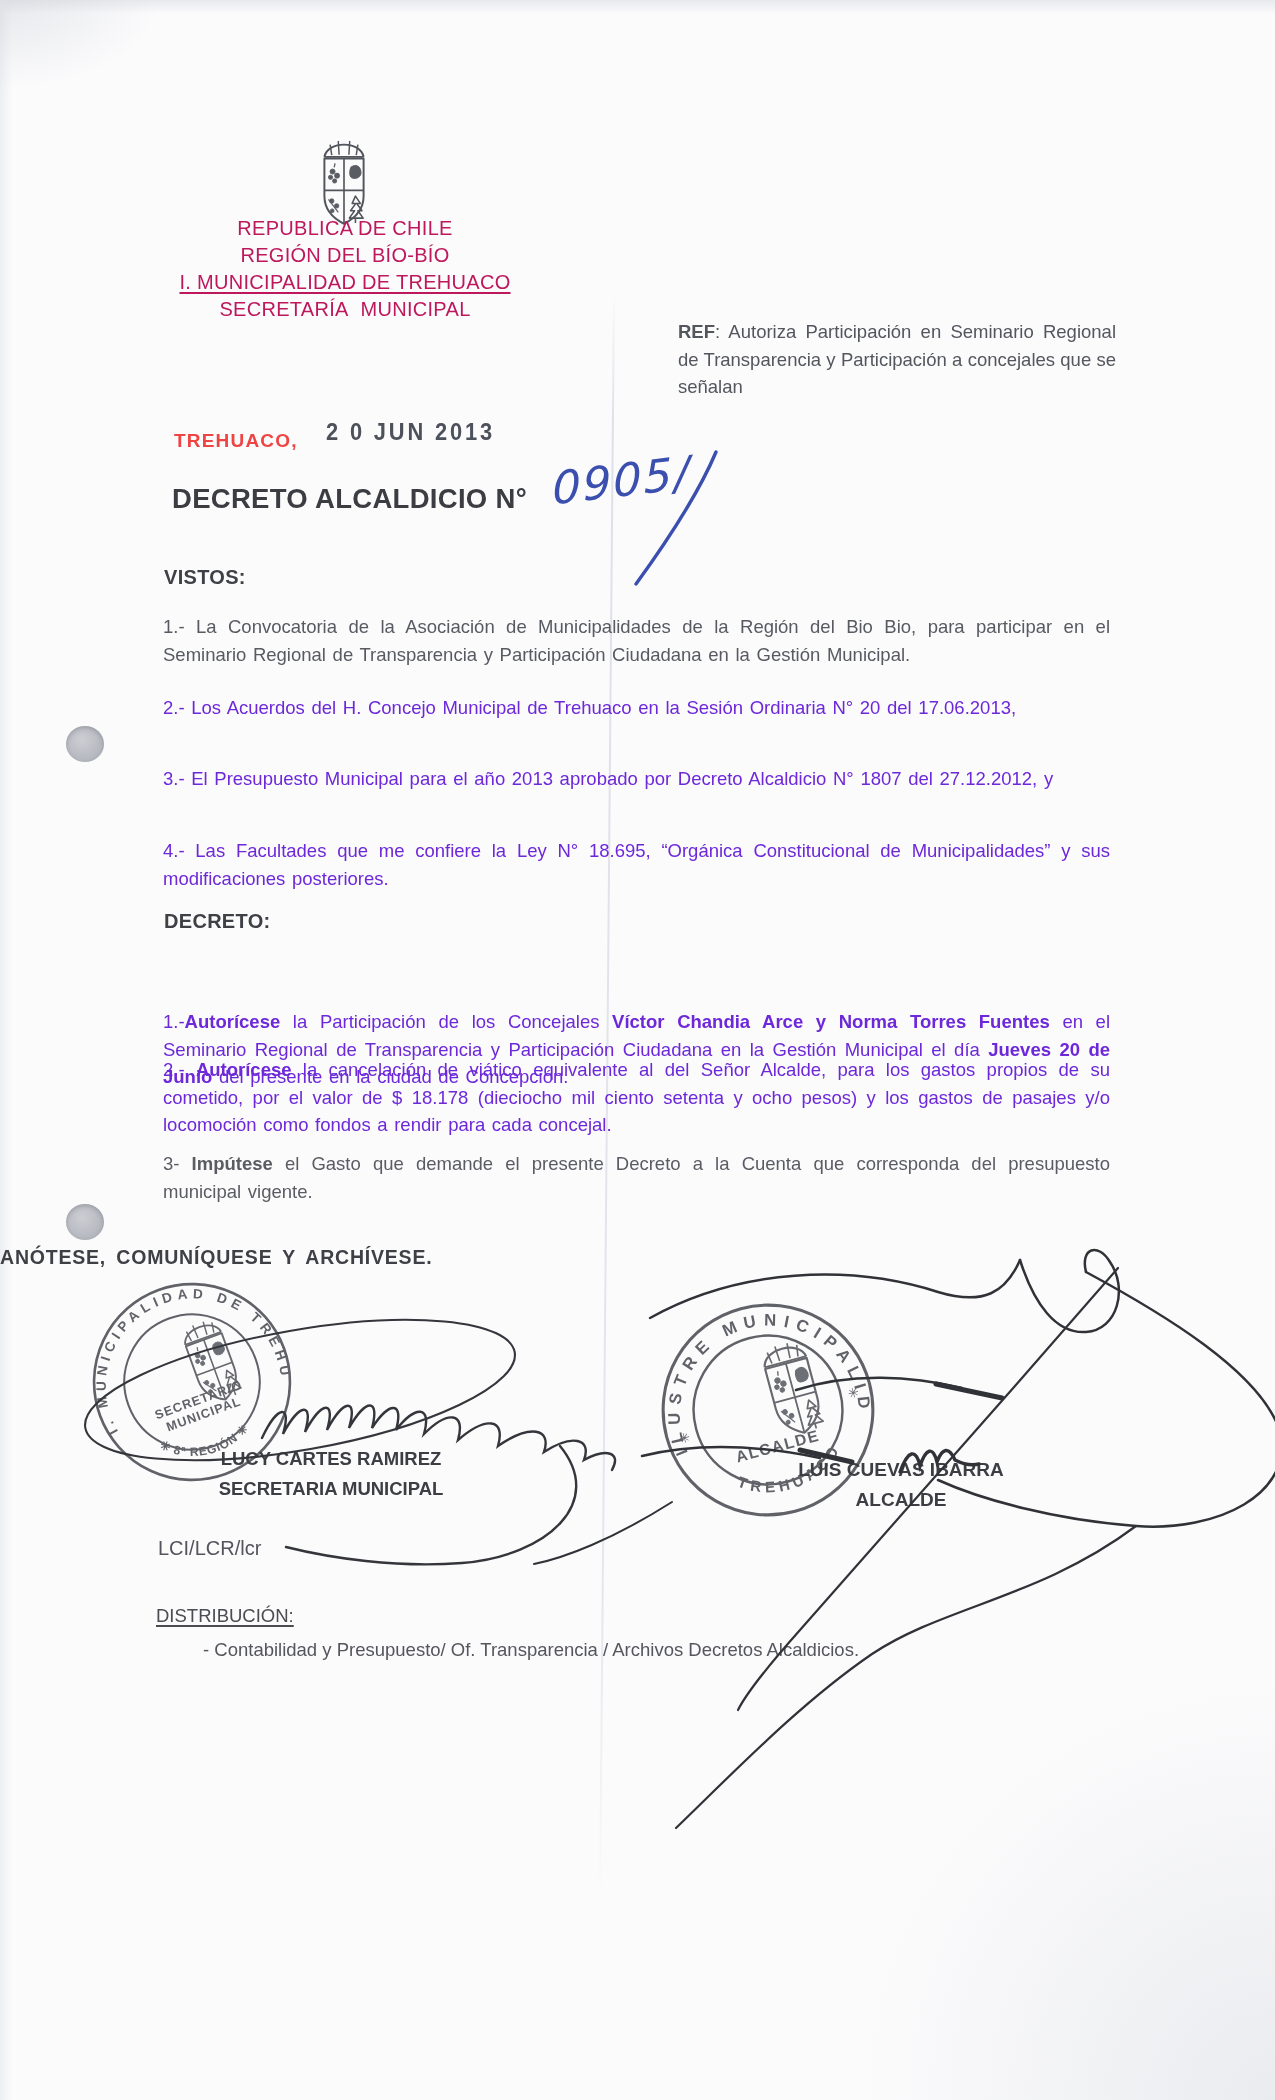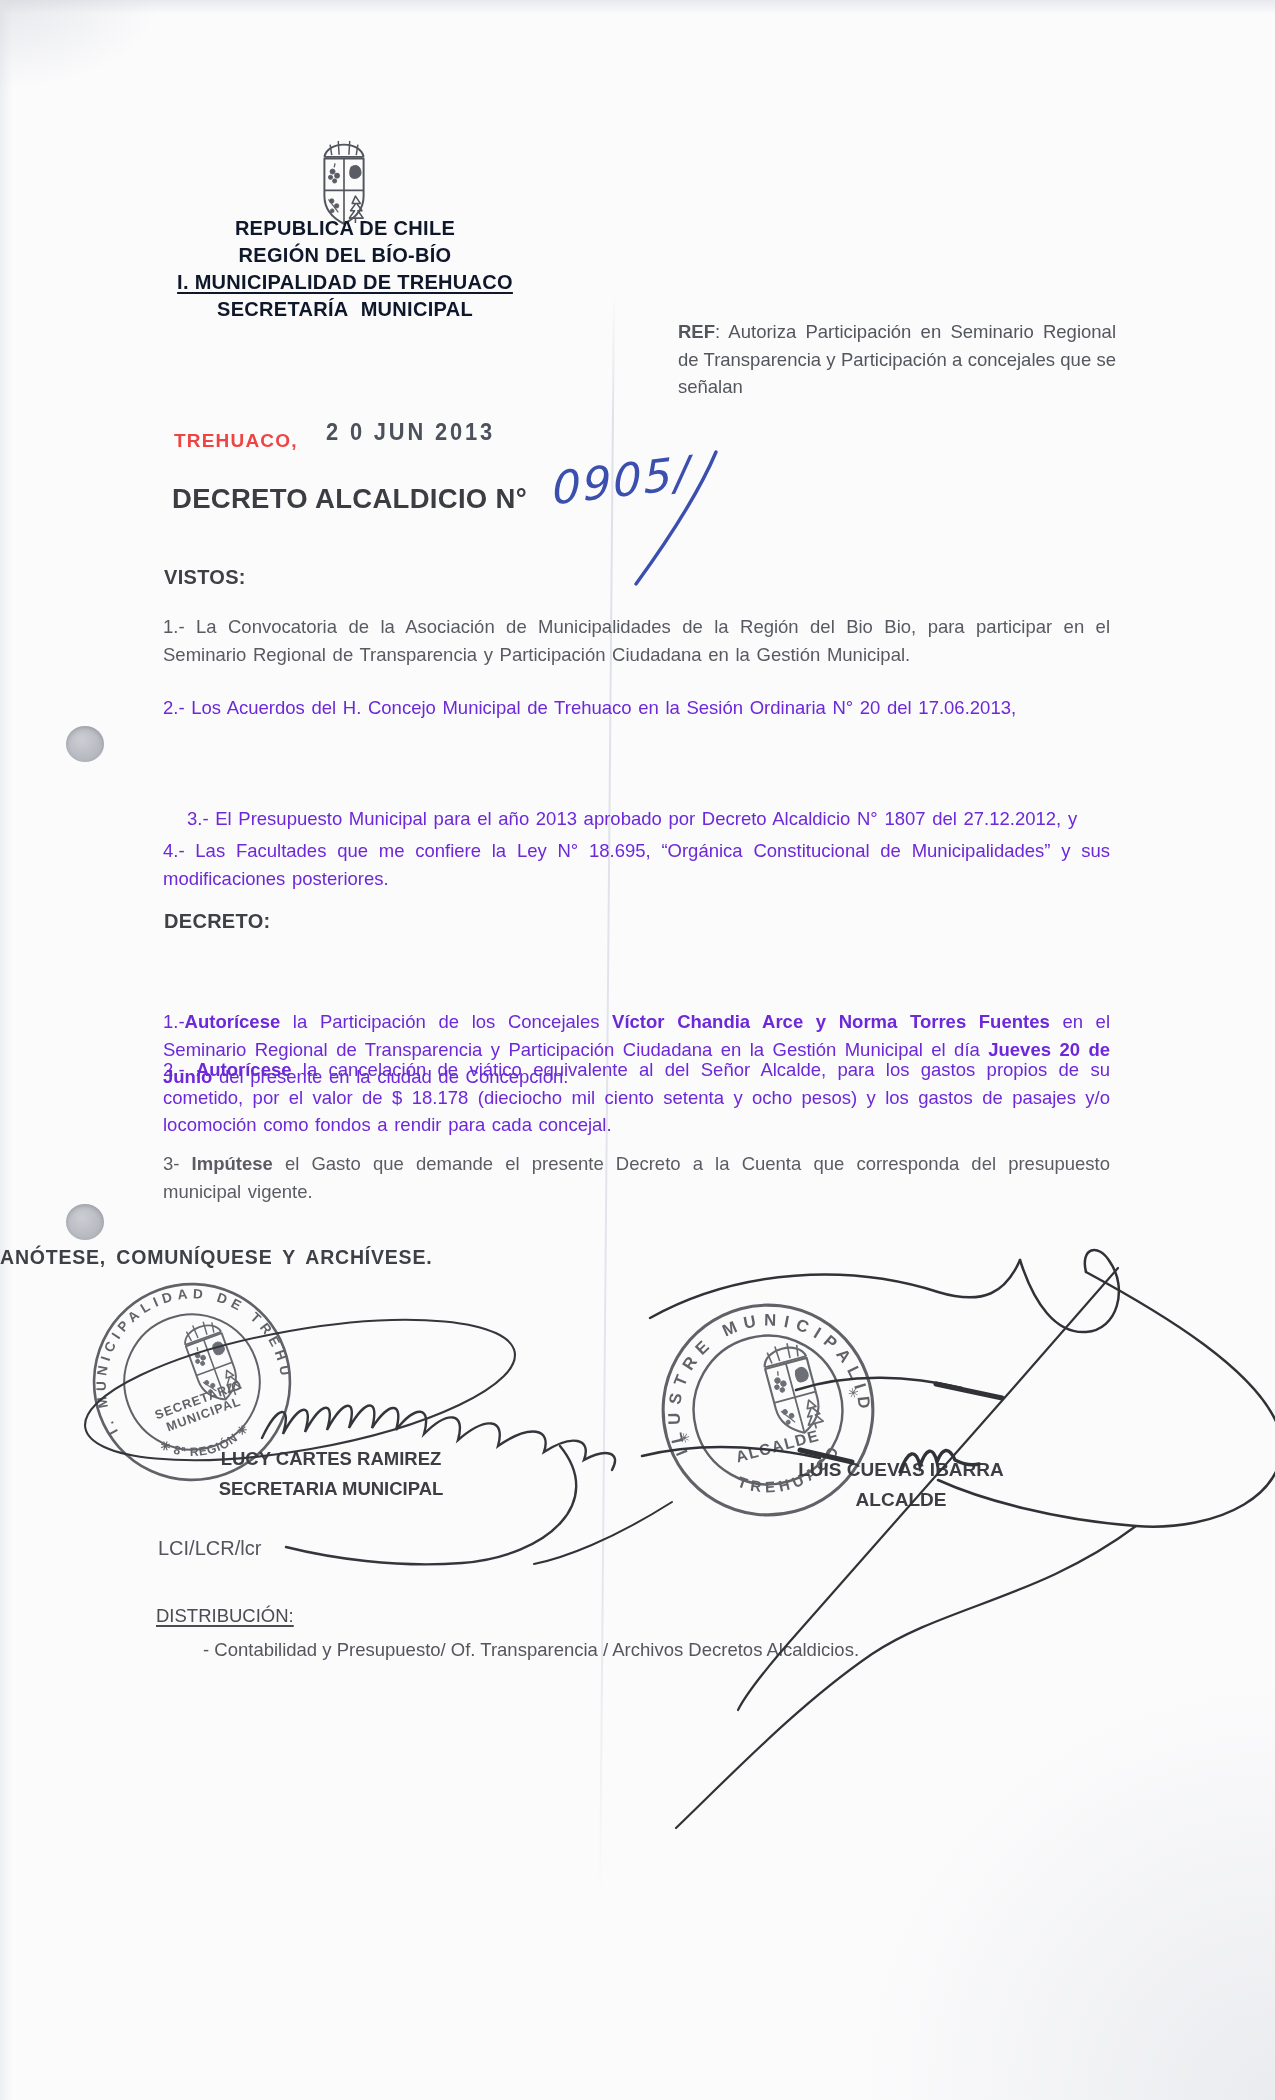--- a/index.html
+++ b/index.html
@@ -15,40 +15,40 @@
   .edge-left{left:0;top:0;width:12px;height:2100px;background:linear-gradient(90deg,#eceef1,rgba(236,238,241,0));}
   .corner-tl{left:0;top:0;width:160px;height:90px;background:radial-gradient(ellipse at 0 0,rgba(200,203,211,.40),rgba(200,203,211,0) 70%);}
   .corner-br{right:0;bottom:0;width:420px;height:420px;background:radial-gradient(ellipse at 100% 100%,rgba(214,216,222,.45),rgba(214,216,222,0) 70%);}
   .crease{left:606px;top:292px;width:2px;height:1612px;background:linear-gradient(rgba(193,198,212,0),rgba(193,198,212,.5) 8%,rgba(193,198,212,.38) 82%,rgba(193,198,212,0));transform:rotate(.5deg);}
   .hole{width:38px;height:36px;border-radius:50%;background:radial-gradient(circle at 42% 38%,#ccced3,#a9adb5);box-shadow:inset 0 2px 4px rgba(60,62,70,.25),0 0 2px rgba(255,255,255,.8);}
   .hole1{left:66px;top:726px;}
   .hole2{left:66px;top:1204px;}
 
   
   .crest{left:303px;top:134px;}
-  .hdr{left:125px;top:215px;width:440px;text-align:center;font-weight:bold;font-size:20px;line-height:27px;color:#0f172a;letter-spacing:.3px;}
+  .hdr{left:125px;top:215px;width:440px;text-align:center;font-weight:normal;font-size:20px;line-height:27px;color:#be185d;letter-spacing:.3px;}
   .hdr .u{text-decoration:underline;text-decoration-thickness:2px;text-underline-offset:3px;}
   .hdr .ws{word-spacing:7px;}
 
   .ref{left:678px;top:318px;width:438px;font-size:18.5px;line-height:27.5px;color:#54565e;text-align:justify;}
 
   .place{left:174px;top:430px;font-weight:bold;font-size:19px;letter-spacing:1.2px;color:#ef4444;}
   .datestamp{left:326px;top:419px;font-size:23px;font-weight:600;letter-spacing:3px;color:#4d515c;transform:scaleX(.95);transform-origin:left;}
 
   .decree-title{left:172px;top:483px;font-weight:bold;font-size:27.5px;letter-spacing:.3px;color:#3c3d43;}
   .handnum{left:552px;top:454px;font-family:"DejaVu Sans",sans-serif;font-style:italic;font-size:45px;color:#3b4fae;transform:rotate(-7deg) skewX(-6deg);letter-spacing:2px;}
 
   .h2{font-weight:bold;font-size:20px;color:#3f4046;letter-spacing:.3px;}
   .vistos-h{left:164px;top:566px;}
   .decreto-h{left:164px;top:910px;}
 
   .para{left:163px;width:947px;font-size:18.5px;line-height:27.5px;text-align:justify;color:#6d28d9;word-spacing:1.5px;}
   .p1{top:613px;color:#585a61;}
   .p2{top:694px;}
-  .p3{top:805px;margin-left:24px;}
+  .p3{top:765px;}
   .p4{top:837px;}
   .d1{top:1008px;}
   .d2{top:1056px;}
   .d3{top:1150px;color:#5b5c63;}
   .para span{display:inline;}
 
   .closing{left:0;top:1246px;width:1275px;font-weight:bold;font-size:19.5px;letter-spacing:.8px;color:#3f4046;word-spacing:4px;}
 
   .stamp{opacity:.88;}
   .stamp-left{left:86px;top:1276px;transform:rotate(-20deg);}

